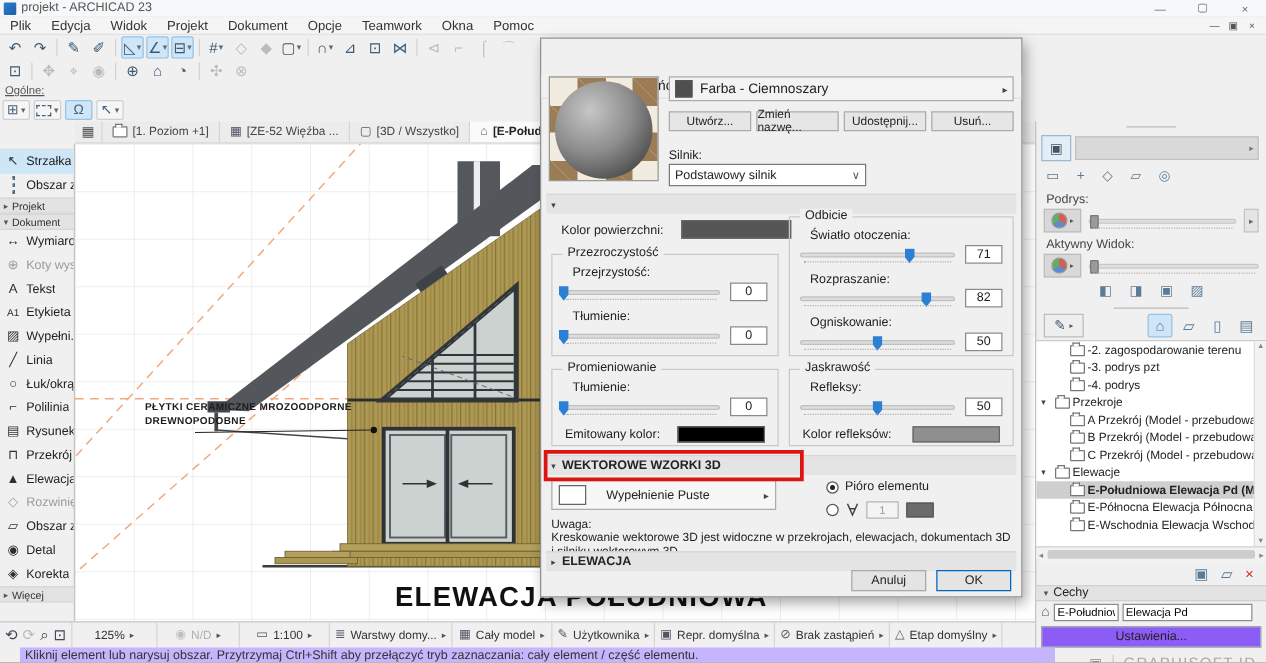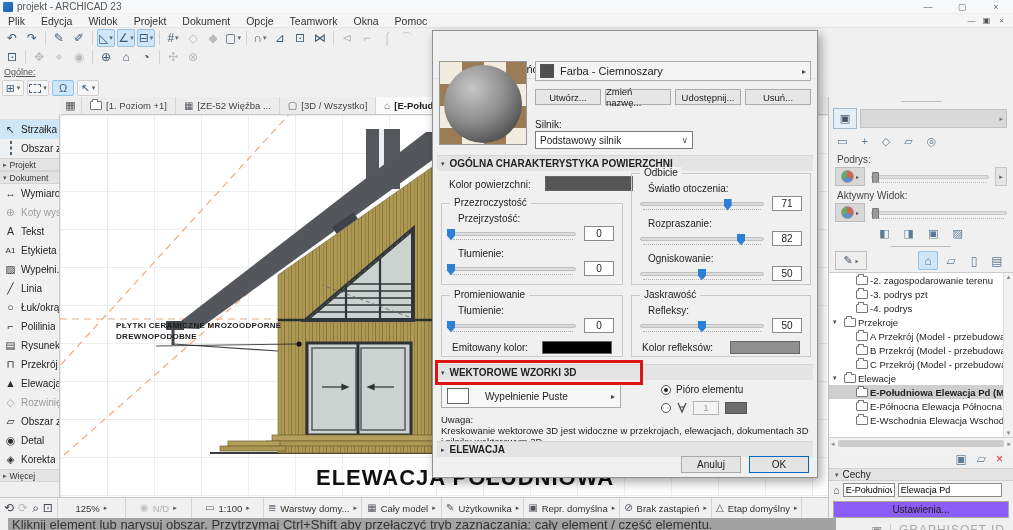--- a/index.html
+++ b/index.html
@@ -106,21 +106,21 @@
   
   .bottombar{position:absolute;left:0;top:497px;width:828px;height:21px;background:#f0f0f0;border-top:1px solid #c6c6c6;display:flex;align-items:center;}
   .zoomcluster{display:flex;align-items:center;padding:0 4px;gap:4px;border-right:1px solid #d5d5d5;height:100%;}
   .zci{font-size:12px;color:#445;}
   .zci.dis{color:#b9bcbf;}
   .bb-seg{height:100%;display:flex;align-items:center;justify-content:center;gap:4px;border-right:1px solid #d5d5d5;padding:0 4px;font-size:9.5px;color:#333;white-space:nowrap;}
   .bb-seg .g{font-size:10px;color:#556;}
   .bb-seg .dd{font-size:7px;color:#555;}
   .bb-seg.dis{color:#b0b0b0;}
   .bb-seg.dis .g{color:#c0c0c0;}
-  .statusbar{position:absolute;left:8px;top:518px;width:828px;height:12px;background:#a3a3a3;display:flex;align-items:center;padding-left:4px;font-size:13px;color:#333;white-space:nowrap;overflow:hidden;}
+  .statusbar{position:absolute;left:16px;top:518px;width:828px;height:12px;background:#c4b5fd;display:flex;align-items:center;padding-left:4px;font-size:10px;color:#333;white-space:nowrap;overflow:hidden;}
   
   .dialog{position:absolute;left:432px;top:30px;width:386px;height:448px;background:#f0f0f0;border:1px solid #919191;box-shadow:3px 4px 10px rgba(0,0,0,.35);z-index:10;}
   .dlg-title{height:20px;background:#f0f0f0;display:flex;align-items:center;padding:0 4px;border-bottom:1px solid #e0e0e0;margin-top:28px;}
   .dlg-title .t{font-size:11px;color:#222;margin-left:4px;}
   .dlg-title .ctr{margin-left:auto;display:flex;gap:14px;padding-right:4px;color:#444;font-size:11px;}
   .dlg-body{position:absolute;left:0;top:20px;right:0;bottom:0;}
   .preview{position:absolute;left:6px;top:10px;width:88px;height:84px;border:1px solid #999;
      background-color:#f2ebdf;
      background-image:linear-gradient(45deg,#9b7c54 25%,transparent 25%,transparent 75%,#9b7c54 75%),linear-gradient(45deg,#9b7c54 25%,transparent 25%,transparent 75%,#9b7c54 75%);
      background-size:44px 44px;background-position:0 0,22px 22px;overflow:hidden;}
@@ -727,21 +727,20 @@
           <div class="dbtn">Usuń...</div>
         </div>
       <div class="eng-label">Silnik:</div>
       <div class="eng-sel">
         <span>Podstawowy silnik</span>
         <span class="ar">∨</span>
       </div>
 
       <div class="dlg-sec" style="top:104px;">
         <span class="ar">▾</span>
-          <span>OGÓLNA CHARAKTERYSTYKA POWIERZCHNI</span>
       </div>
       <div class="lbl" style="position:absolute;left:16px;top:128px;">Kolor powierzchni:</div>
       <div class="swatch" id="surf-swatch" style="position: absolute; left: 112px; top: 125px; width: 88px; height: 15px; background: rgb(86, 86, 86);"></div>
 
       <div class="gb" id="gb-trans" style="left:8px;top:152px;width:182px;height:82px;">
         <span class="gb-title">Przezroczystość</span>
         <div class="gb-body" style="padding-top:6px;">
             <div class="sl">
               <div class="sl-label">Przejrzystość:</div>
               <div class="sl-line">

